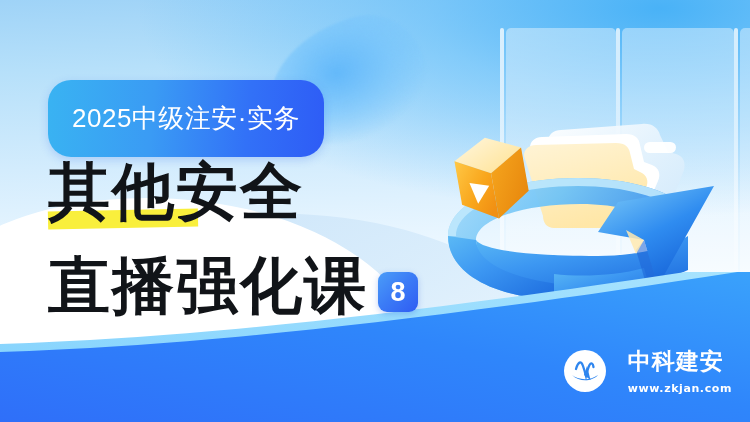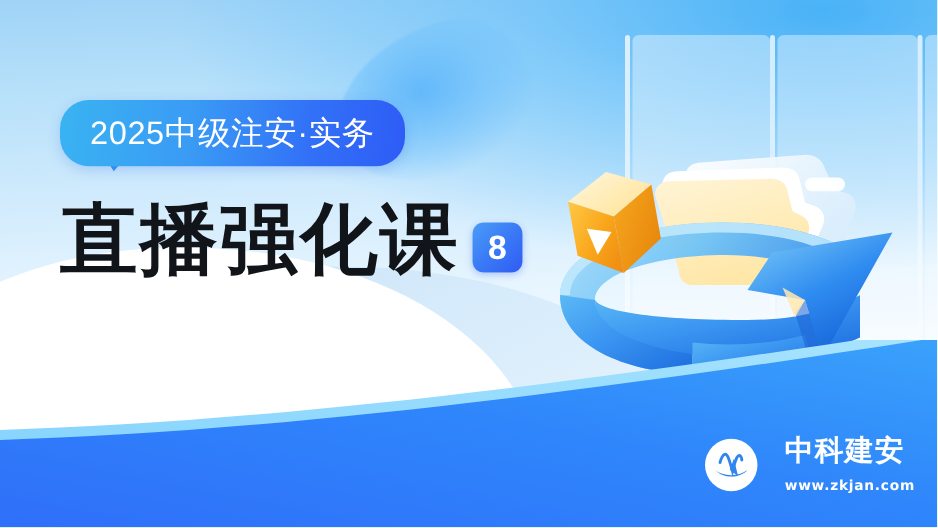--- a/index.html
+++ b/index.html
@@ -76,21 +76,21 @@
 
   
   .illus { position: absolute; left: 430px; top: 90px; width: 300px; height: 240px; }
   .illus svg { display: block; width: 300px; height: 240px; }
 
   
   .badge {
     position: absolute;
     left: 48px; top: 80px;
     height: 45px;
-    padding: 4px 24px;
+    padding: 16px 24px;
     display: flex;
     align-items: center;
     border-radius: 23px;
     background: linear-gradient(95deg, #39b3f2 0%, #3a9bf4 38%, #3271f7 72%, #2e5cf6 100%);
     color: #ffffff;
     font-size: 26px;
     letter-spacing: 0.5px;
     white-space: nowrap;
     box-shadow: 0 3px 10px rgba(42,100,230,0.22);
   }
@@ -104,21 +104,21 @@
   }
 
   .title-block { position: absolute; left: 48px; top: 152px; }
 
   .title-row {
     position: relative;
     display: flex;
     align-items: flex-end;
     height: 72px;
   }
-  .title-row + .title-row { margin-top: 12px; }
+  .title-row + .title-row { margin-top: 22px; }
 
   .title-text {
     font-family: "DejaVu Serif", "Liberation Serif", serif;
     font-weight: 700;
     font-size: 62px;
     line-height: 64px;
     color: #111418;
     letter-spacing: 2px;
     white-space: nowrap;
     position: relative;
@@ -150,21 +150,20 @@
     align-items: center;
     justify-content: center;
     box-shadow: 0 2px 6px rgba(40,90,220,0.28);
   }
 
   
   .logo {
     position: absolute;
     right: 18px; bottom: 28px;
     display: flex;
-    align-items: center;
     gap: 22px;
   }
   .logo-mark {
     width: 42px; height: 42px;
     border-radius: 50%;
     background: #ffffff;
     display: flex; align-items: center; justify-content: center;
     flex: 0 0 auto;
   }
   .logo-mark svg { display: block; }
@@ -295,20 +294,24 @@
       <path d="M0 80 C190 74 420 50 750 -2 L750 150 L0 150 Z" fill="url(#bandGrad)"></path>
     </svg>
   </div>
 
   <div class="badge-tail"></div>
   <div class="badge">
     <span>2025中级注安·实务</span>
   </div>
 
   <div class="title-block">
+    <div class="title-row">
+      <div class="hl-bar"></div>
+      <div class="title-text">其他安全</div>
+    </div>
     <div class="title-row">
       <div class="title-text">直播强化课</div>
       <div class="num-badge">8</div>
     </div>
   </div>
 
   <div class="logo">
     <span class="logo-mark">
       <svg width="36" height="36" viewBox="0 0 36 36" xmlns="http://www.w3.org/2000/svg">
         <circle cx="18" cy="18" r="17" fill="#ffffff"></circle>

